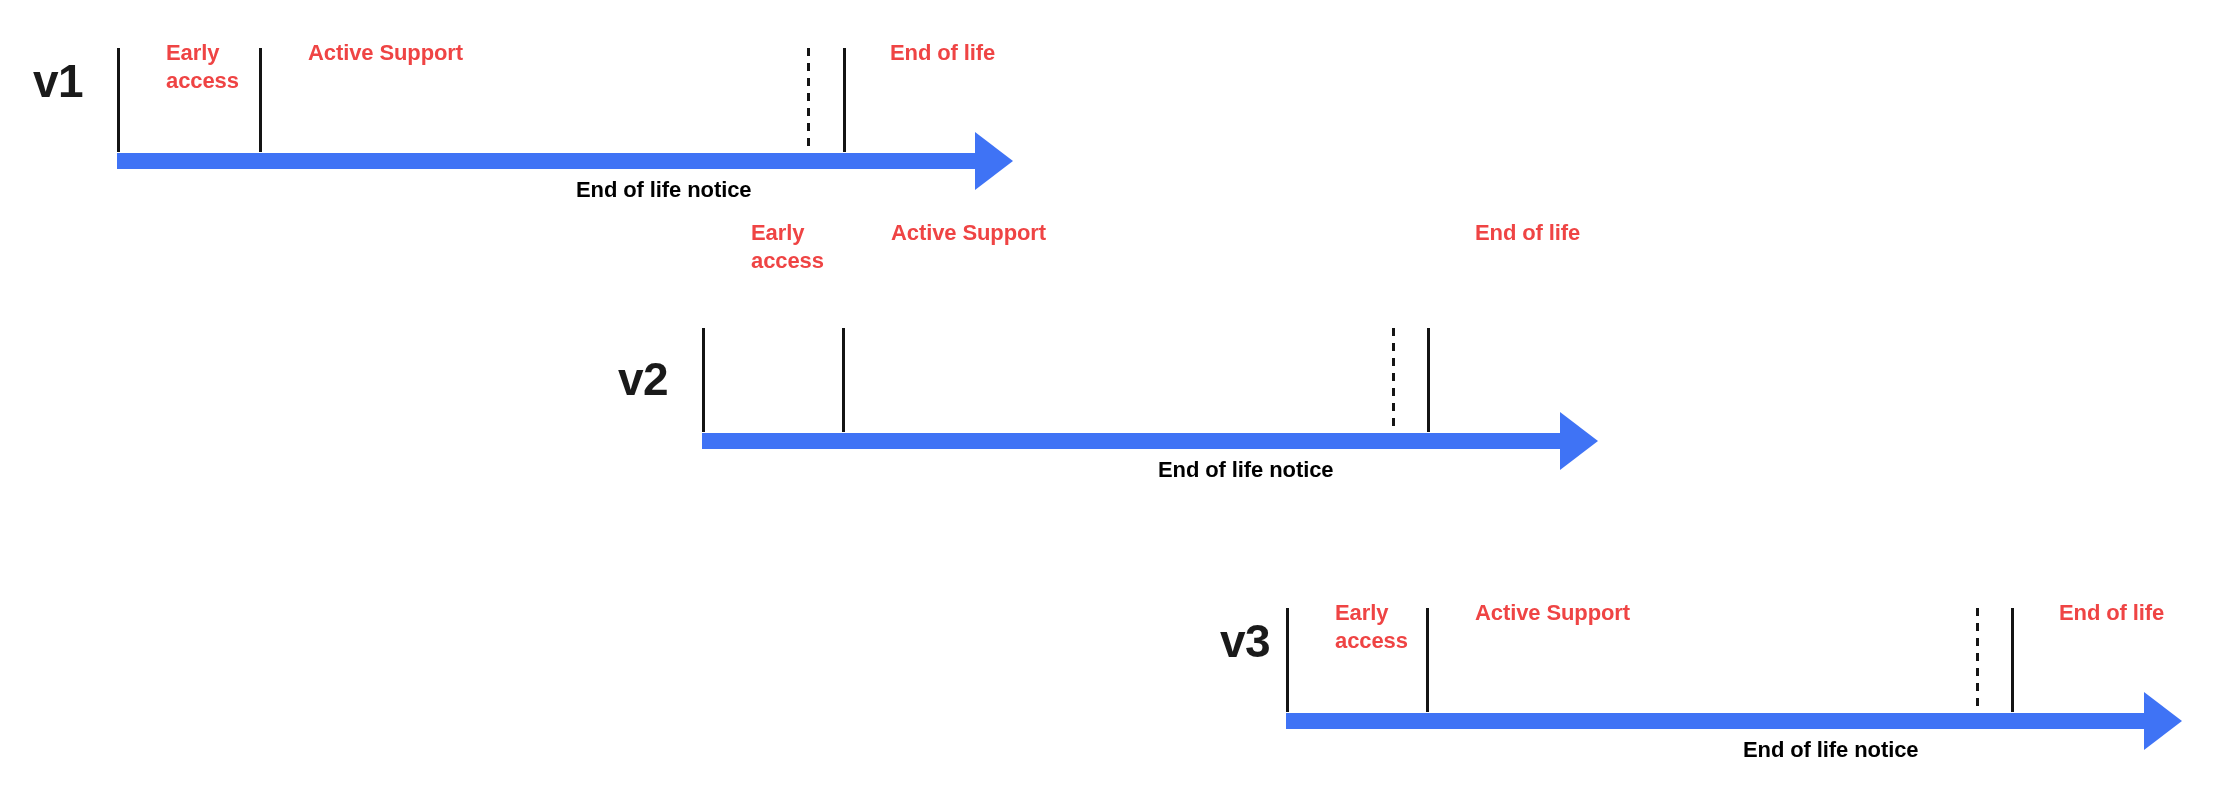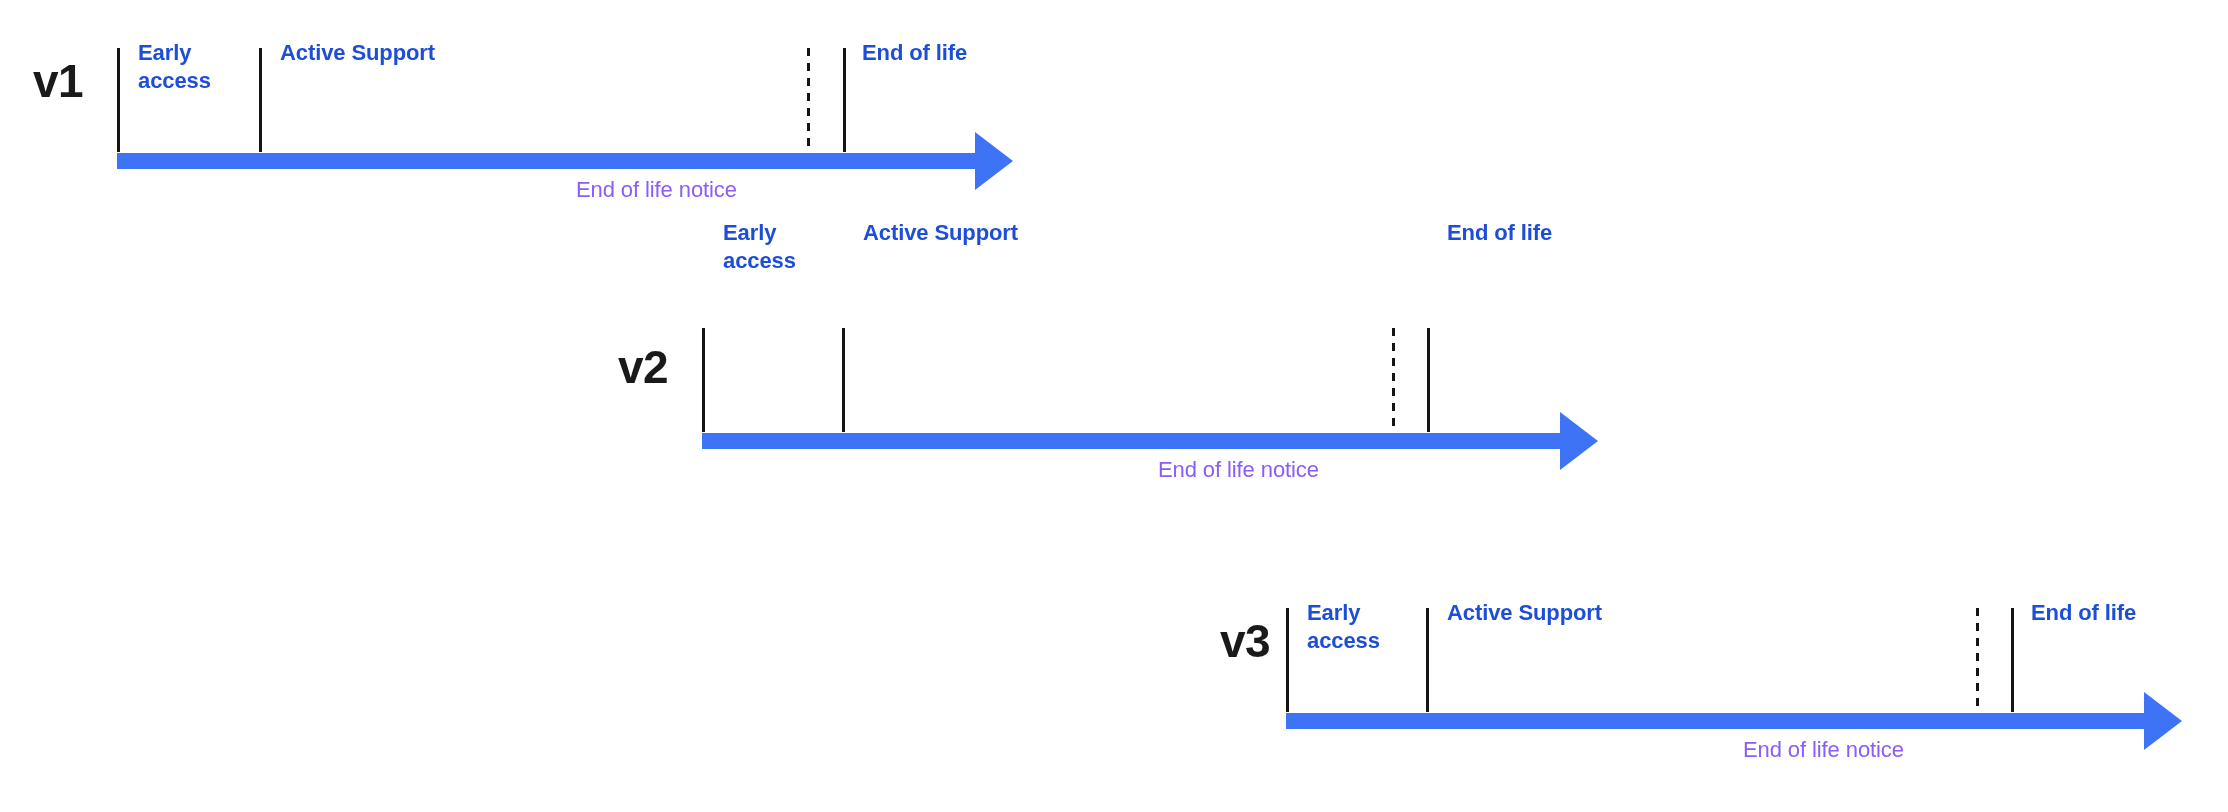--- a/index.html
+++ b/index.html
@@ -58,44 +58,45 @@
     );
     background-size: 3px 15px;
     background-repeat: repeat-y;
   }
 
   
   .phase-label {
     position: absolute;
     font-size: 22px;
     font-weight: 700;
-    color: #1d4ed8;
+    color: #ef4444;
     line-height: 28px;
     white-space: pre-line;
     letter-spacing: -0.1px;
+    margin-left: 28px;
   }
   .phase-label.narrow { width: 110px; white-space: normal; }
 
   
   .arrow-shaft {
     position: absolute;
     height: 16px;
   }
   .arrow-head {
     position: absolute;
     width: 0;
     height: 0;
   }
 
   
   .notice-label {
     position: absolute;
     font-size: 22px;
-    font-weight: 400;
-    color: #8b5cf6;
+    font-weight: 700;
+    color: #000000;
     line-height: 26px;
     white-space: nowrap;
     letter-spacing: -0.1px;
   }
 </style>
 </head>
 <body>
 
 <div id="canvas">
 
@@ -115,21 +116,21 @@
     <div class="arrow-shaft" style="left:117px; top:153px; width:872px; background:#3f73f5;"></div>
     <div class="arrow-head" style="left:975px; top:132px;
                 border-top:29px solid transparent;
                 border-bottom:29px solid transparent;
                 border-left:38px solid #3f73f5;"></div>
 
     <div class="notice-label" style="left:576px; top:177px;">End of life notice</div>
   </div>
 
   <div class="timeline-row">
-    <div class="version-label" style="left:618px; top:344px;">v2</div>
+    <div class="version-label" style="left:618px; top:356px;">v2</div>
 
     <div class="tick" style="left:702px; top:328px; height:104px;"></div>
     <div class="tick" style="left:842px; top:328px; height:104px;"></div>
     <div class="tick-dashed" style="left:1392px; top:328px; height:104px;"></div>
     <div class="tick" style="left:1427px; top:328px; height:104px;"></div>
 
     <div class="phase-label narrow" style="left:723px; top:219px;">Early
 access</div>
     <div class="phase-label" style="left:863px; top:219px;">Active Support</div>
     <div class="phase-label" style="left:1447px; top:219px;">End of life</div>

